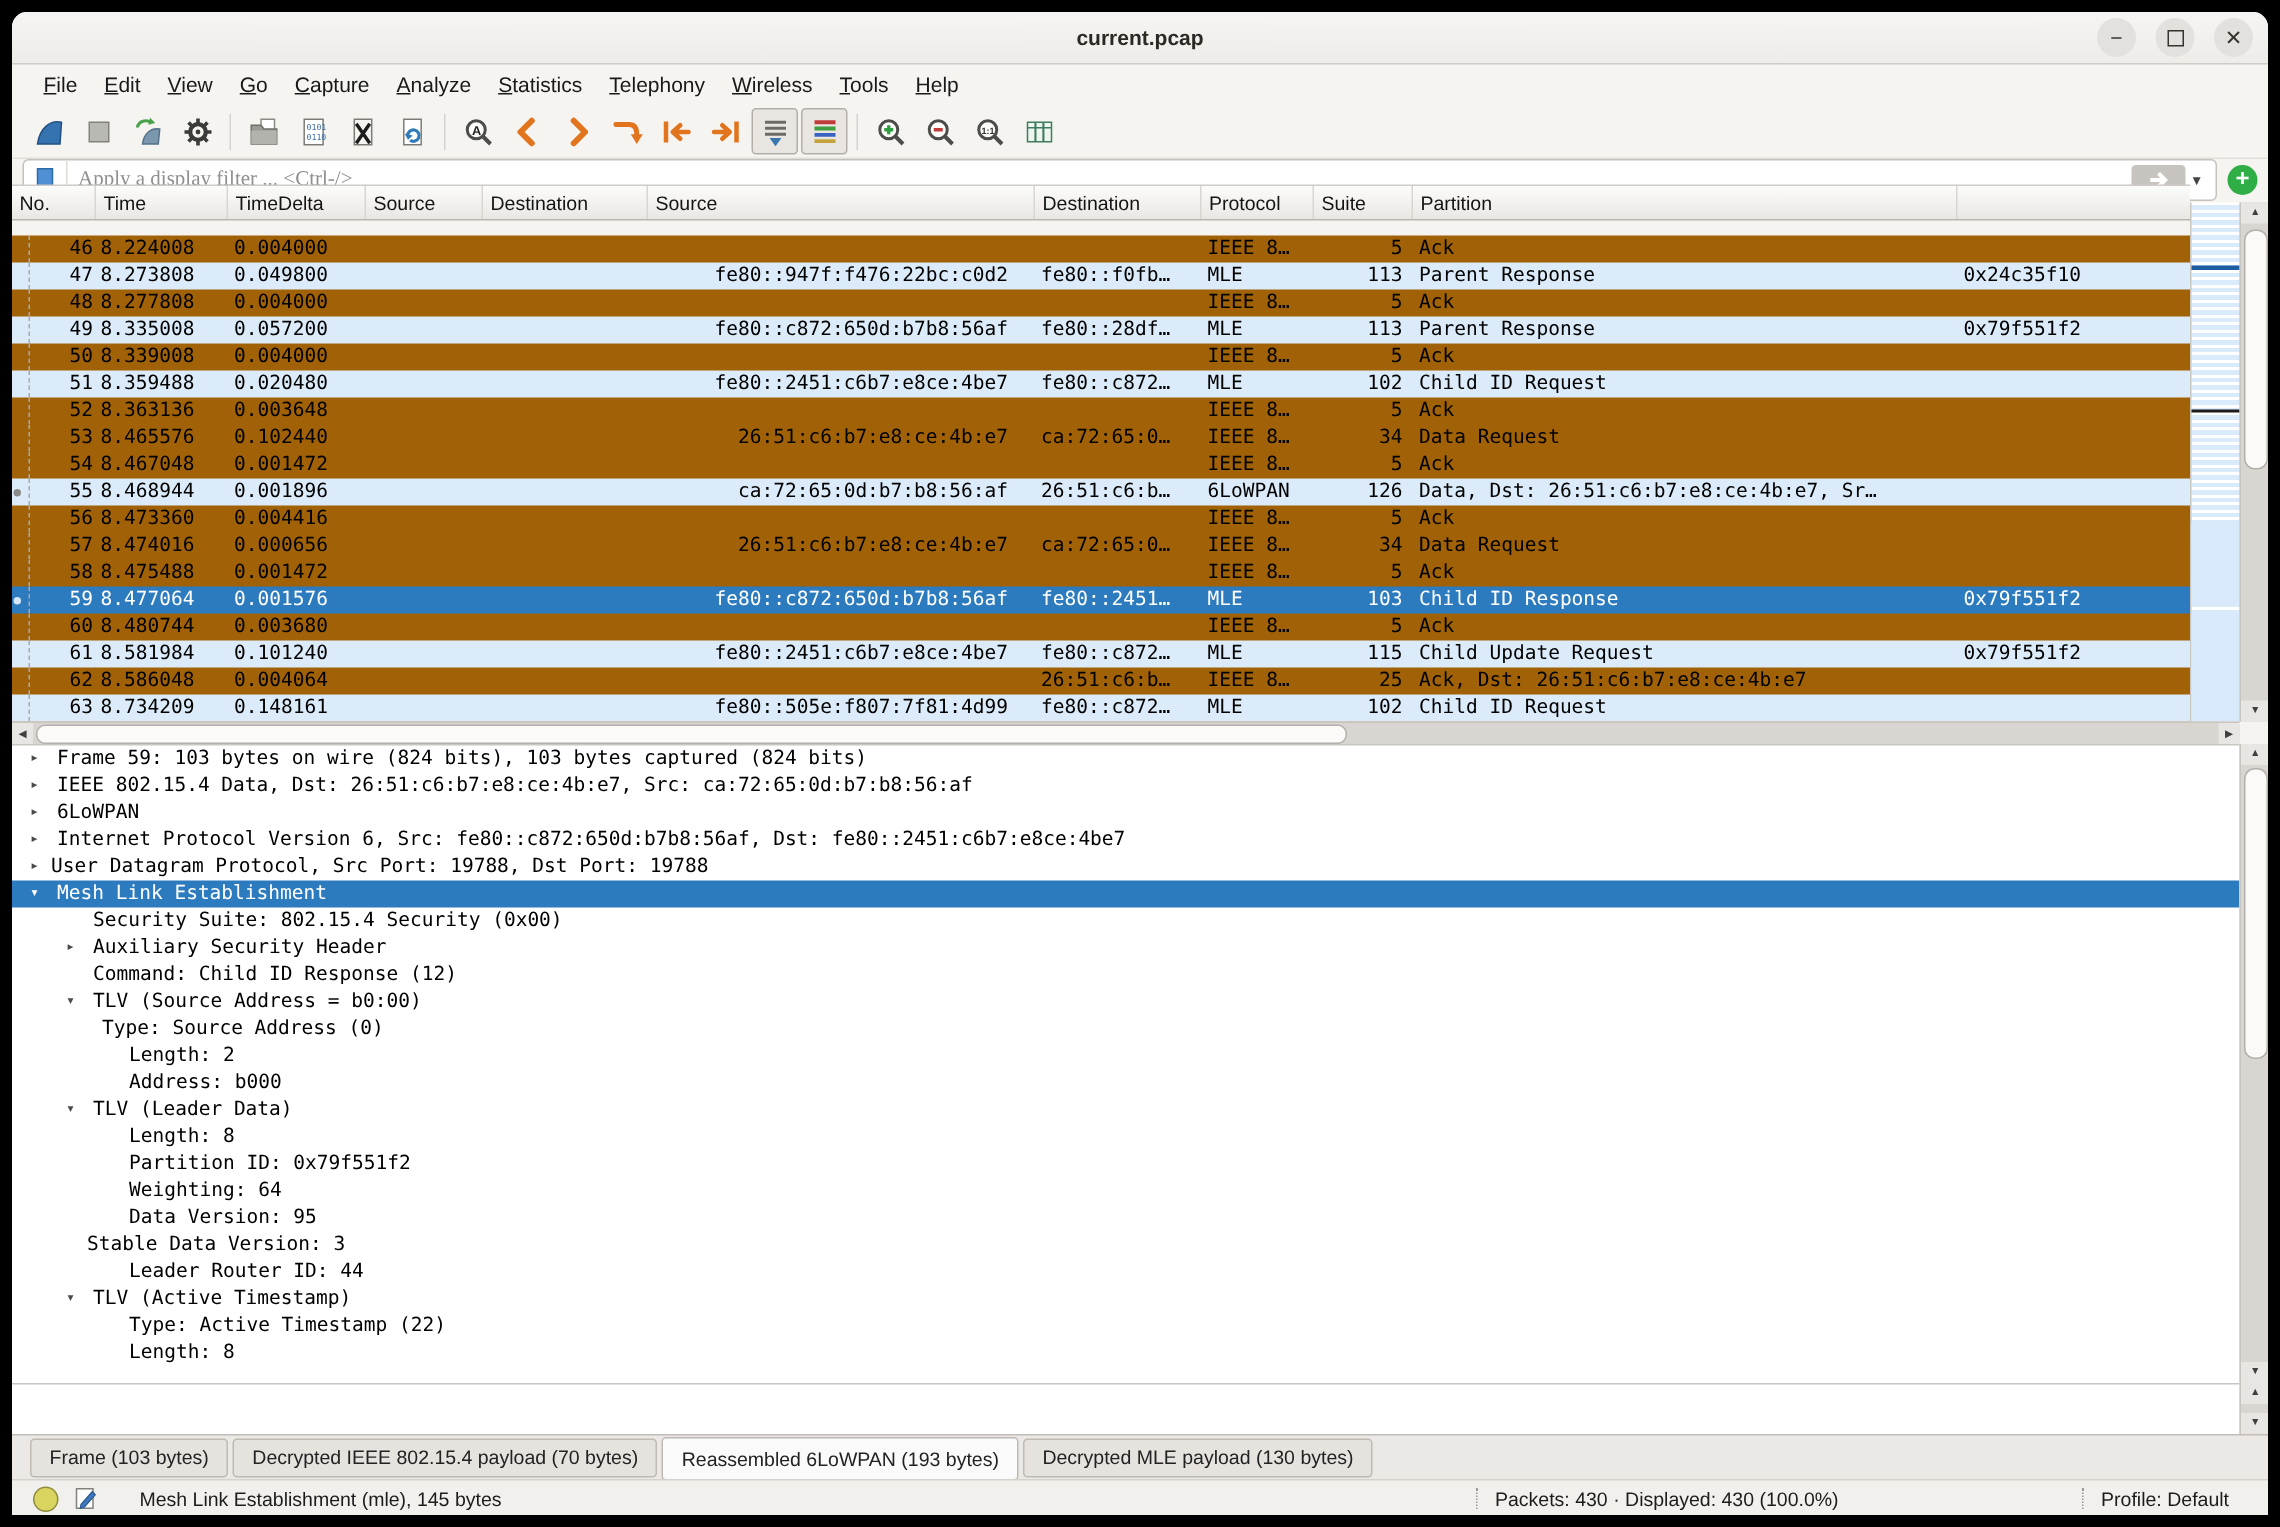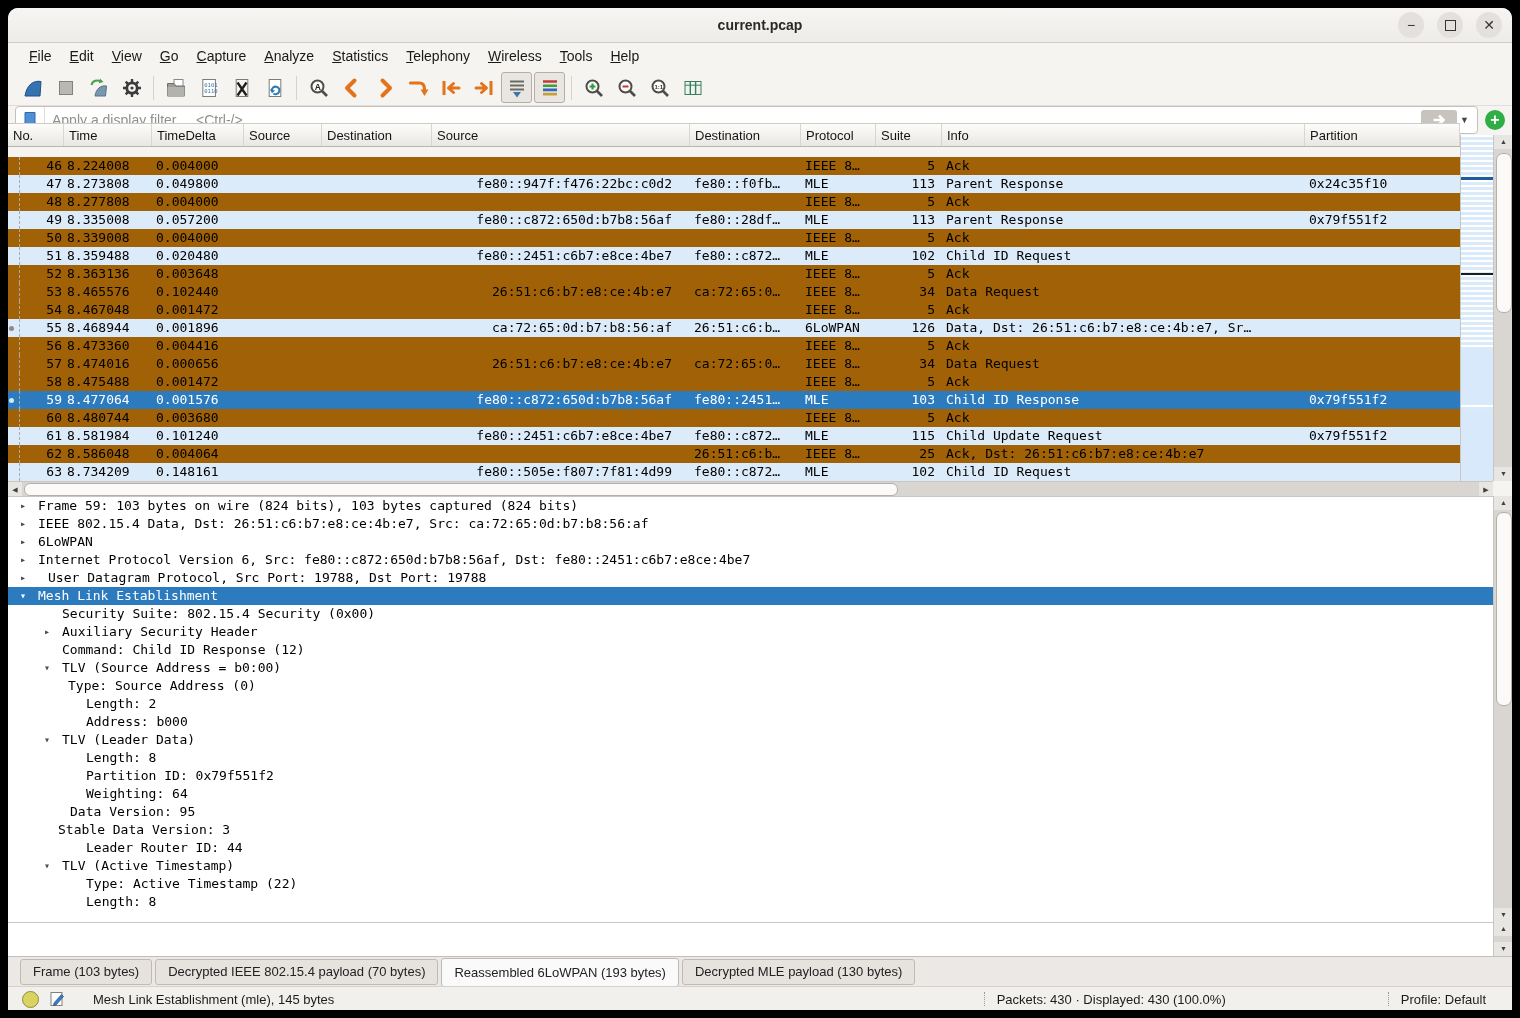--- a/index.html
+++ b/index.html
@@ -34,21 +34,21 @@
   .tsep{width:1px;height:24px;background:#d6d2cd;margin:0 5px}
 
   
   .filterbar{position:absolute;top:97px;left:0;right:0;height:30px;display:flex;align-items:center;
              padding:0 7px;gap:7px}
   .filterbox{flex:1;height:26px;background:#fff;border:1px solid #c6c0ba;border-radius:4px;
              display:flex;align-items:center;overflow:hidden}
   .bookmark-btn{width:28px;height:100%;border-right:1px solid #e0dcd7;display:flex;
                 align-items:center;justify-content:center}
   .filter-input{flex:1;border:none;outline:none;background:transparent;font-size:14px;color:#222;
-                padding:0 7px;font-family:Liberation Sans, sans-serif}
+                padding:0 7px;font-family:Liberation Serif, serif}
   .filter-input::placeholder{color:#8f8f8f}
   .apply-btn{width:36px;height:20px;background:#c7c3be;border-radius:3px;display:flex;
              align-items:center;justify-content:center;margin-right:3px}
   .caret{font-size:9px;color:#444;margin-right:8px}
   .plus-btn{width:20px;height:20px;border-radius:50%;background:#2fae46;color:#fff;
             font-size:16px;font-weight:bold;line-height:19px;text-align:center}
 
   
   .grid11{display:grid;grid-template-columns:56px 88px 92px 78px 110px 258px 111px 75px 66px 363px 155px}
   .plheader{position:absolute;top:115px;left:0;width:1452px;height:22px;
@@ -330,21 +330,20 @@
   <div class="plheader grid11" id="plheader">
       <div class="hcell">No.</div>
       <div class="hcell">Time</div>
       <div class="hcell">TimeDelta</div>
       <div class="hcell">Source</div>
       <div class="hcell">Destination</div>
       <div class="hcell">Source</div>
       <div class="hcell">Destination</div>
       <div class="hcell">Protocol</div>
       <div class="hcell">Suite</div>
-      <div class="hcell">Info</div>
       <div class="hcell">Partition</div>
     </div>
 
   <div class="plrows" id="plrows">
       <div class="prow grid11 w">
         <div class="pc c-no">46</div>
         <div class="pc c-time">8.224008</div>
         <div class="pc c-delta">0.004000</div>
         <div class="pc c-src1"></div>
         <div class="pc c-dst1"></div>
@@ -595,34 +594,34 @@
     <div class="harr" style="left:0">◀</div>
     <div class="hthumb"></div>
     <div class="harr" style="right:0">▶</div>
   </div>
 
   <div class="detail" id="detail">
       <div class="drow"><span class="arr" style="left: 8px;">▸</span><span style="padding-left: 30px; display: inline-block;">Frame 59: 103 bytes on wire (824 bits), 103 bytes captured (824 bits)</span></div>
       <div class="drow"><span class="arr" style="left: 8px;">▸</span><span style="padding-left: 30px; display: inline-block;">IEEE 802.15.4 Data, Dst: 26:51:c6:b7:e8:ce:4b:e7, Src: ca:72:65:0d:b7:b8:56:af</span></div>
       <div class="drow"><span class="arr" style="left: 8px;">▸</span><span style="padding-left: 30px; display: inline-block;">6LoWPAN</span></div>
       <div class="drow"><span class="arr" style="left: 8px;">▸</span><span style="padding-left: 30px; display: inline-block;">Internet Protocol Version 6, Src: fe80::c872:650d:b7b8:56af, Dst: fe80::2451:c6b7:e8ce:4be7</span></div>
-      <div class="drow"><span class="arr" style="left: 8px;">▸</span><span style="padding-left: 40px; display: inline-block;">User Datagram Protocol, Src Port: 19788, Dst Port: 19788</span></div>
+      <div class="drow"><span class="arr" style="left: 8px;">▸</span><span style="padding-left: 26px; display: inline-block;">User Datagram Protocol, Src Port: 19788, Dst Port: 19788</span></div>
       <div class="drow sel"><span class="arr" style="left: 8px;">▾</span><span style="padding-left: 30px; display: inline-block;">Mesh Link Establishment</span></div>
       <div class="drow"><span style="padding-left: 54px; display: inline-block;">Security Suite: 802.15.4 Security (0x00)</span></div>
       <div class="drow"><span class="arr" style="left: 32px;">▸</span><span style="padding-left: 54px; display: inline-block;">Auxiliary Security Header</span></div>
       <div class="drow"><span style="padding-left: 54px; display: inline-block;">Command: Child ID Response (12)</span></div>
       <div class="drow"><span class="arr" style="left: 32px;">▾</span><span style="padding-left: 54px; display: inline-block;">TLV (Source Address = b0:00)</span></div>
       <div class="drow"><span style="padding-left: 60px; display: inline-block;">Type: Source Address (0)</span></div>
       <div class="drow"><span style="padding-left: 78px; display: inline-block;">Length: 2</span></div>
       <div class="drow"><span style="padding-left: 78px; display: inline-block;">Address: b000</span></div>
       <div class="drow"><span class="arr" style="left: 32px;">▾</span><span style="padding-left: 54px; display: inline-block;">TLV (Leader Data)</span></div>
       <div class="drow"><span style="padding-left: 78px; display: inline-block;">Length: 8</span></div>
       <div class="drow"><span style="padding-left: 78px; display: inline-block;">Partition ID: 0x79f551f2</span></div>
       <div class="drow"><span style="padding-left: 78px; display: inline-block;">Weighting: 64</span></div>
-      <div class="drow"><span style="padding-left: 62px; display: inline-block;">Data Version: 95</span></div>
+      <div class="drow"><span style="padding-left: 78px; display: inline-block;">Data Version: 95</span></div>
       <div class="drow"><span style="padding-left: 50px; display: inline-block;">Stable Data Version: 3</span></div>
       <div class="drow"><span style="padding-left: 78px; display: inline-block;">Leader Router ID: 44</span></div>
       <div class="drow"><span class="arr" style="left: 32px;">▾</span><span style="padding-left: 54px; display: inline-block;">TLV (Active Timestamp)</span></div>
       <div class="drow"><span style="padding-left: 78px; display: inline-block;">Type: Active Timestamp (22)</span></div>
       <div class="drow"><span style="padding-left: 78px; display: inline-block;">Length: 8</span></div>
     </div>
 
   <div class="vscroll" style="left:1485px;top:488px;height:426px">
     <div class="sarr" style="top:0">▲</div>
     <div class="vthumb" style="top:16px;height:192px"></div>

